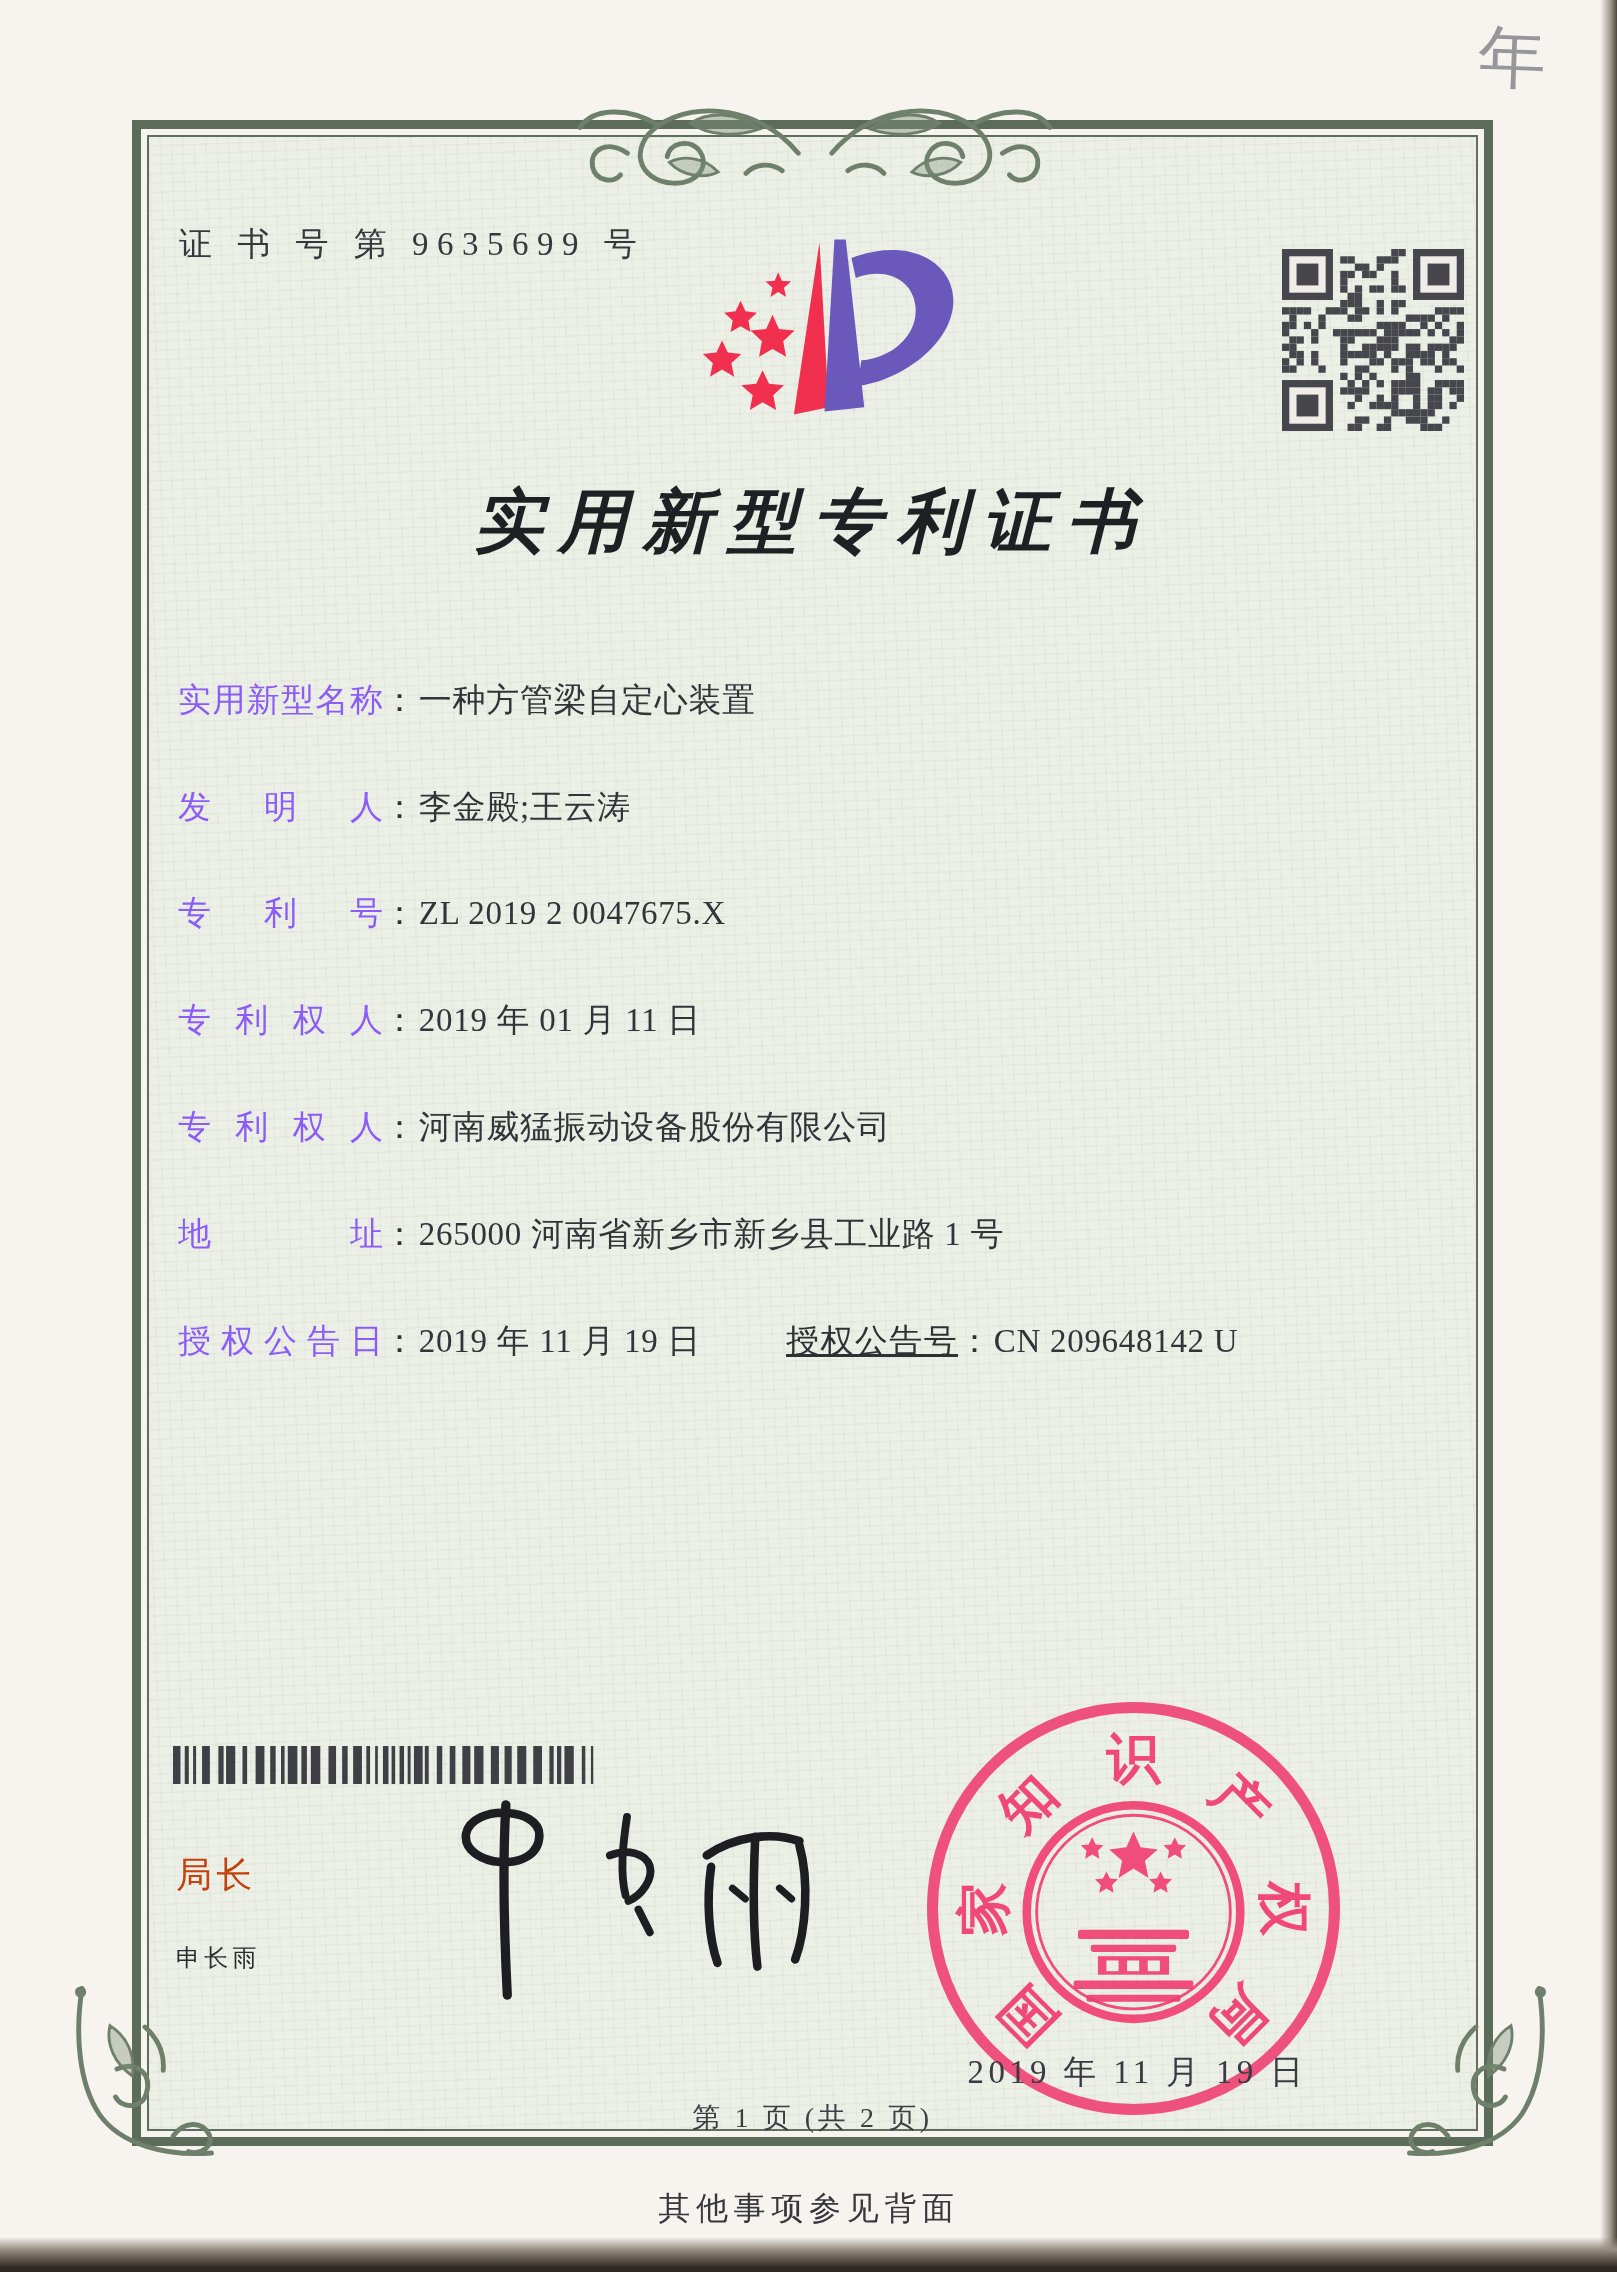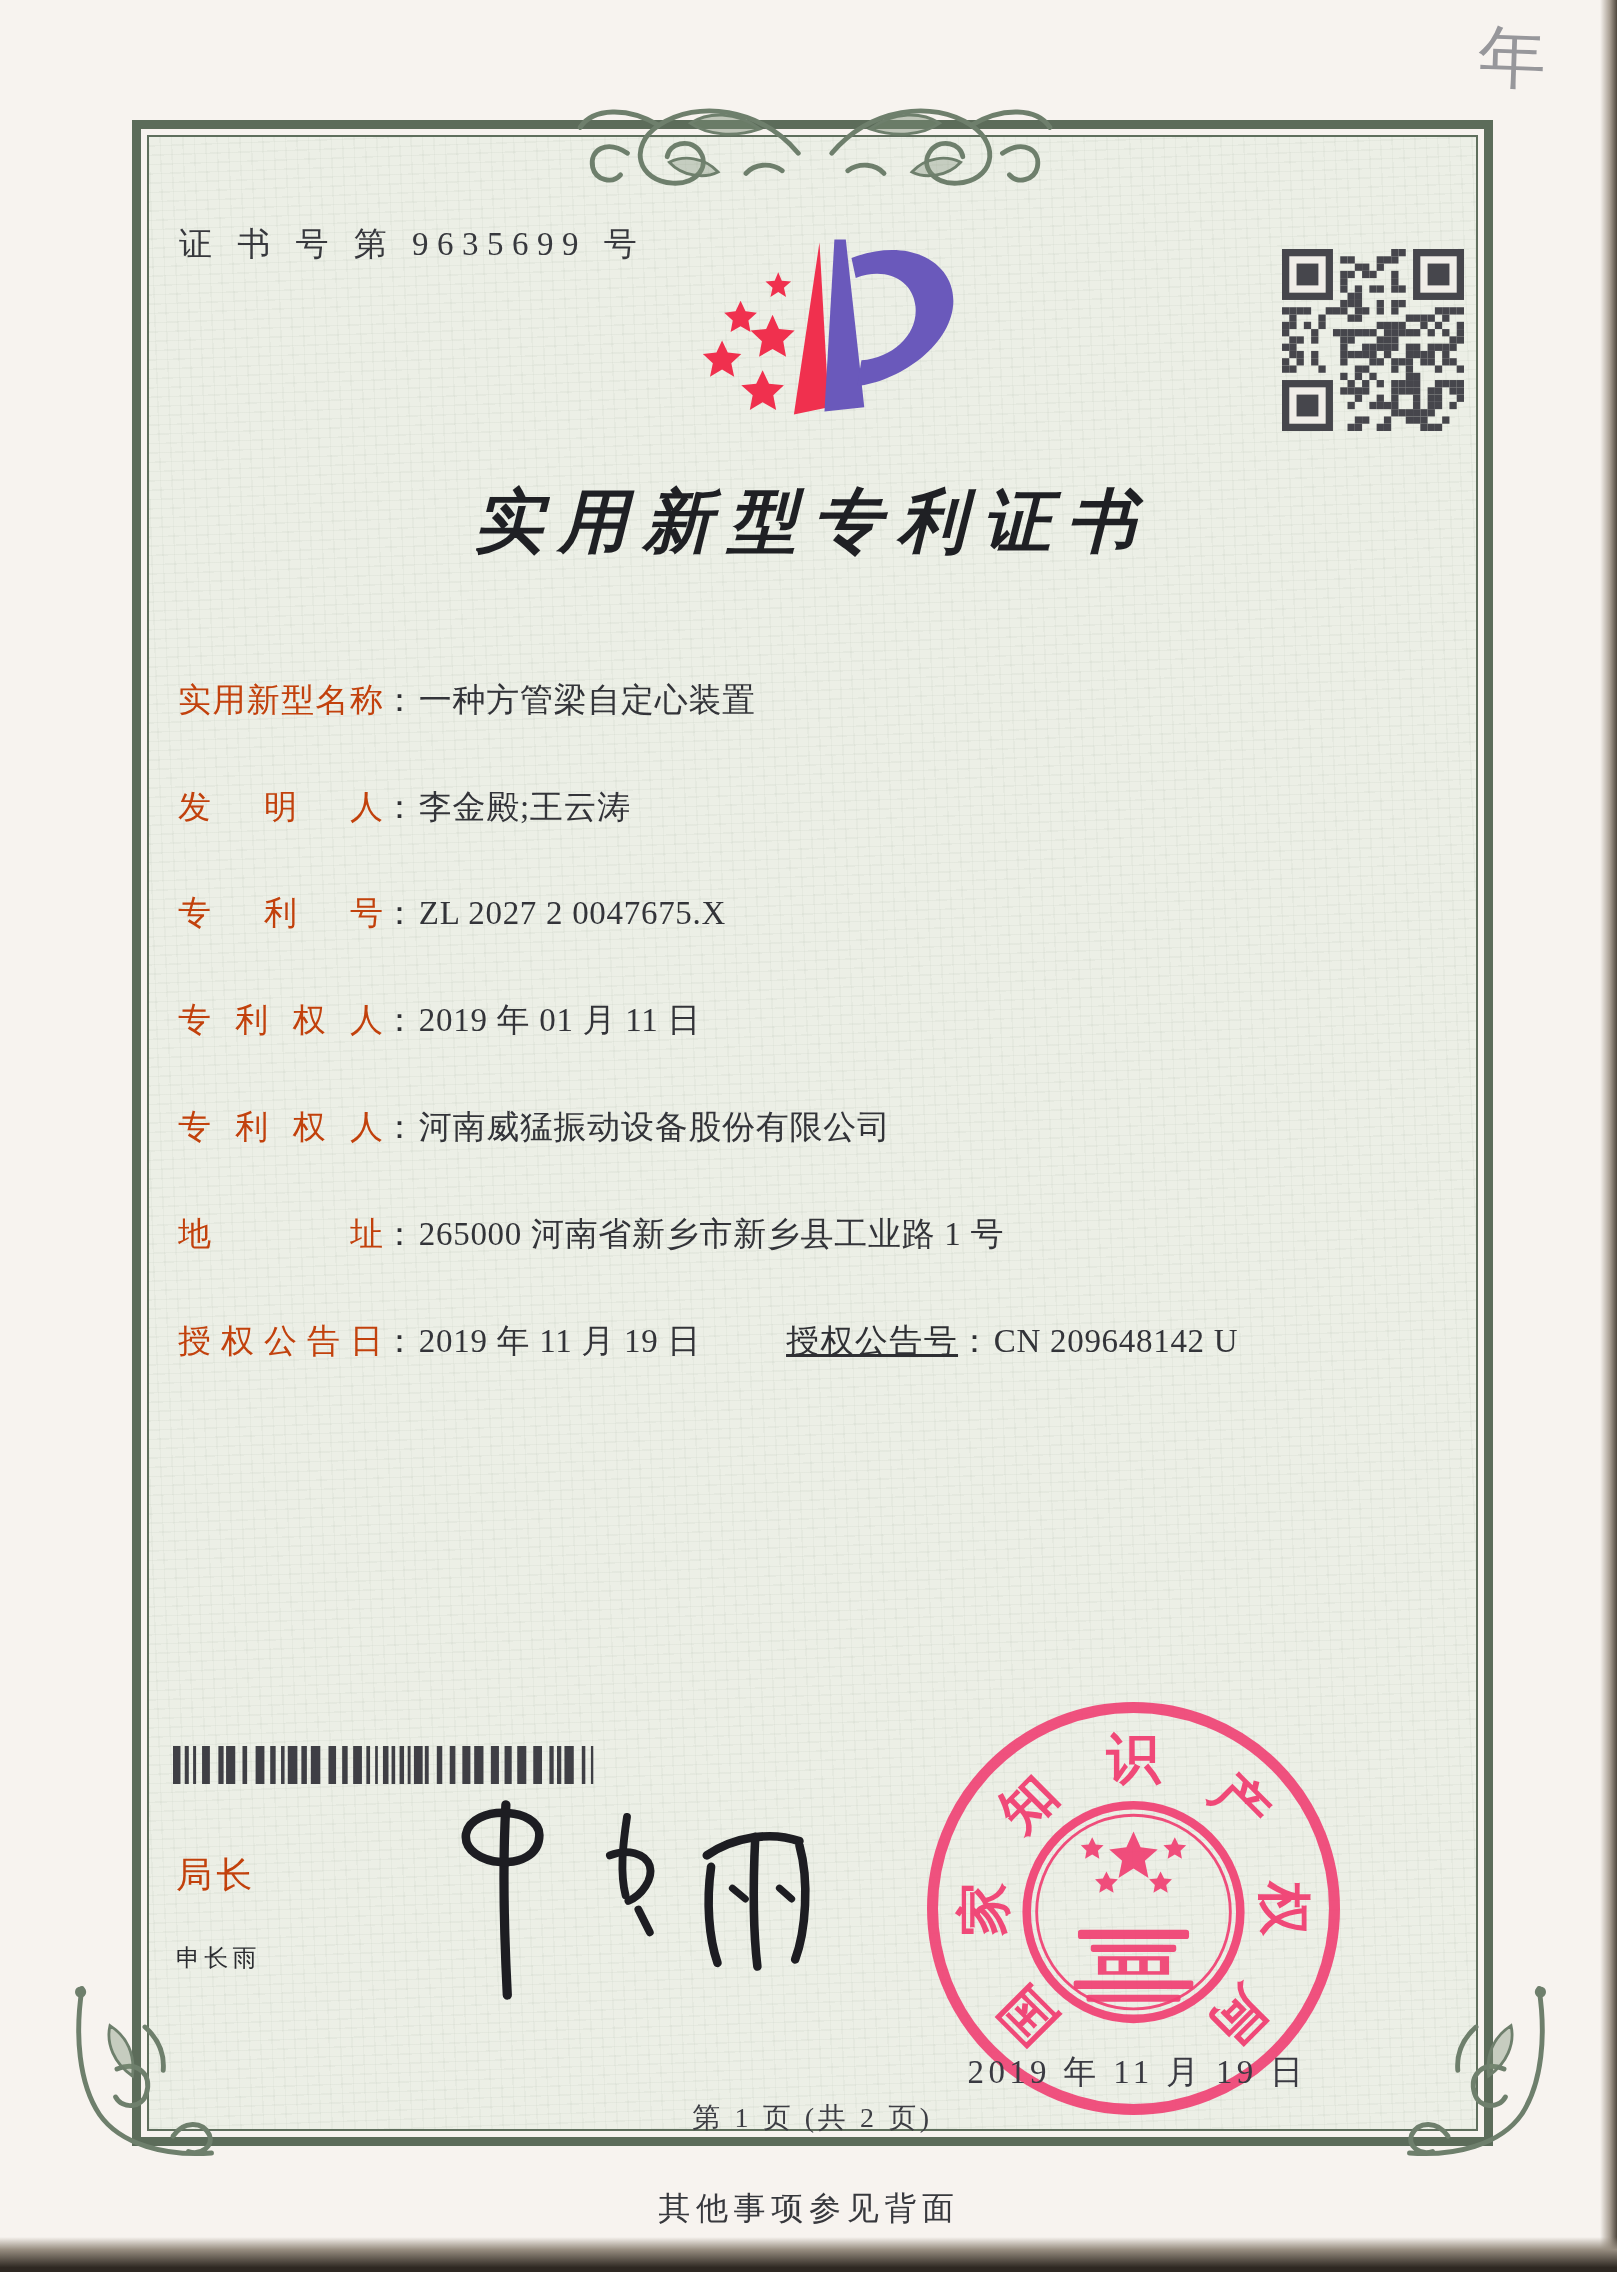--- a/index.html
+++ b/index.html
@@ -30,21 +30,21 @@
   
   .logo{position:absolute;left:678px;top:221px;width:310px;height:242px;}
   
   .qr{position:absolute;left:1282px;top:249px;width:182px;height:182px;}
   
   .title{position:absolute;left:132px;top:476px;width:1361px;text-align:center;
       font-size:69px;font-weight:700;letter-spacing:15.7px;color:#1f2024;font-style:italic;}
   
   .row{position:absolute;left:178px;width:1296px;font-size:33px;color:#2f3034;white-space:nowrap;}
   .flabel{display:inline-block;width:205px;text-align:justify;text-align-last:justify;
-      vertical-align:top;color:#c2410c;}
+      vertical-align:top;color:#8b5cf6;}
   .colon{display:inline-block;margin-right:2.8px;}
   .fvalue{color:#333439;letter-spacing:0.7px;}
   .grant2{margin-left:85px;text-decoration:underline;}
   .glabel{letter-spacing:1.4px;}
   
   .paras{position:absolute;left:165px;top:1387px;width:1290px;font-size:33px;line-height:65px;
       text-align:justify;color:#333338;letter-spacing:1.1px;}
   .paras p{margin:0;text-indent:2em;}
   .paras p + p{margin-top:20px;}
   
@@ -364,21 +364,21 @@
 
   <div class="title">实用新型专利证书</div>
 
   <div class="row" style="top:678px">
     <span class="flabel">实用新型名称</span><span class="colon">：</span><span class="fvalue">一种方管梁自定心装置</span>
   </div>
   <div class="row" style="top:785px">
     <span class="flabel">发明人</span><span class="colon">：</span><span class="fvalue">李金殿;王云涛</span>
   </div>
   <div class="row" style="top:891px">
-    <span class="flabel">专利号</span><span class="colon">：</span><span class="fvalue">ZL 2027 2 0047675.X</span>
+    <span class="flabel">专利号</span><span class="colon">：</span><span class="fvalue">ZL 2019 2 0047675.X</span>
   </div>
   <div class="row" style="top:998px">
     <span class="flabel">专利权人</span><span class="colon">：</span><span class="fvalue">2019 年 01 月 11 日</span>
   </div>
   <div class="row" style="top:1105px">
     <span class="flabel">专利权人</span><span class="colon">：</span><span class="fvalue">河南威猛振动设备股份有限公司</span>
   </div>
   <div class="row" style="top:1212px">
     <span class="flabel">地址</span><span class="colon">：</span><span class="fvalue">265000 河南省新乡市新乡县工业路 1 号</span>
   </div>

